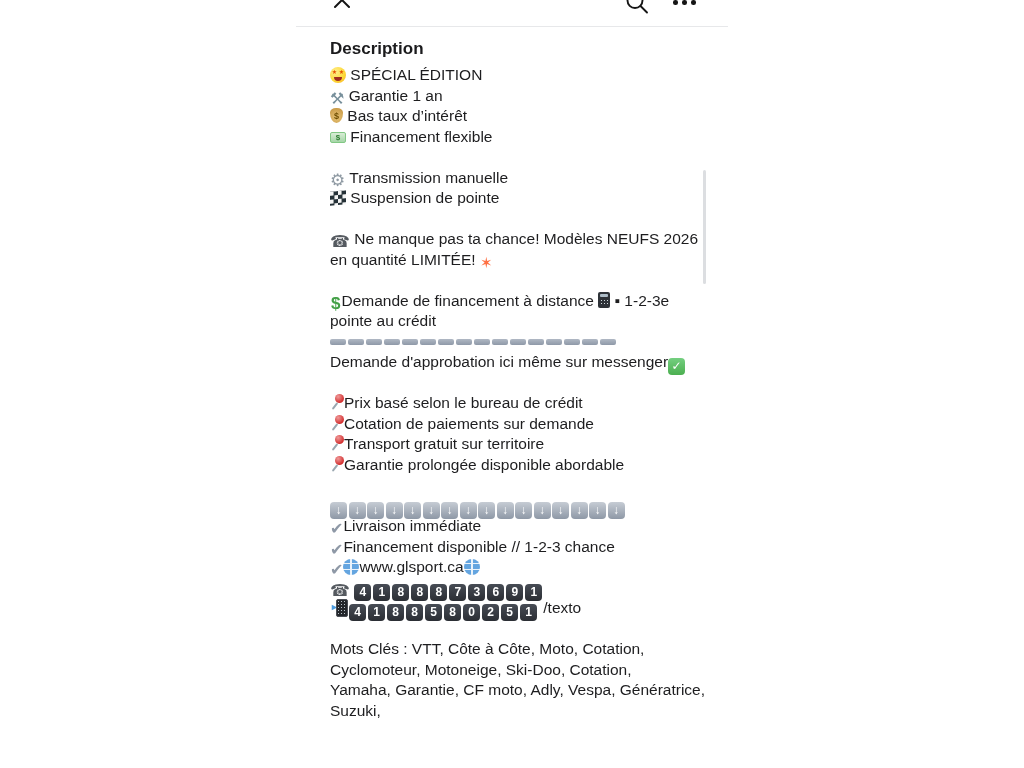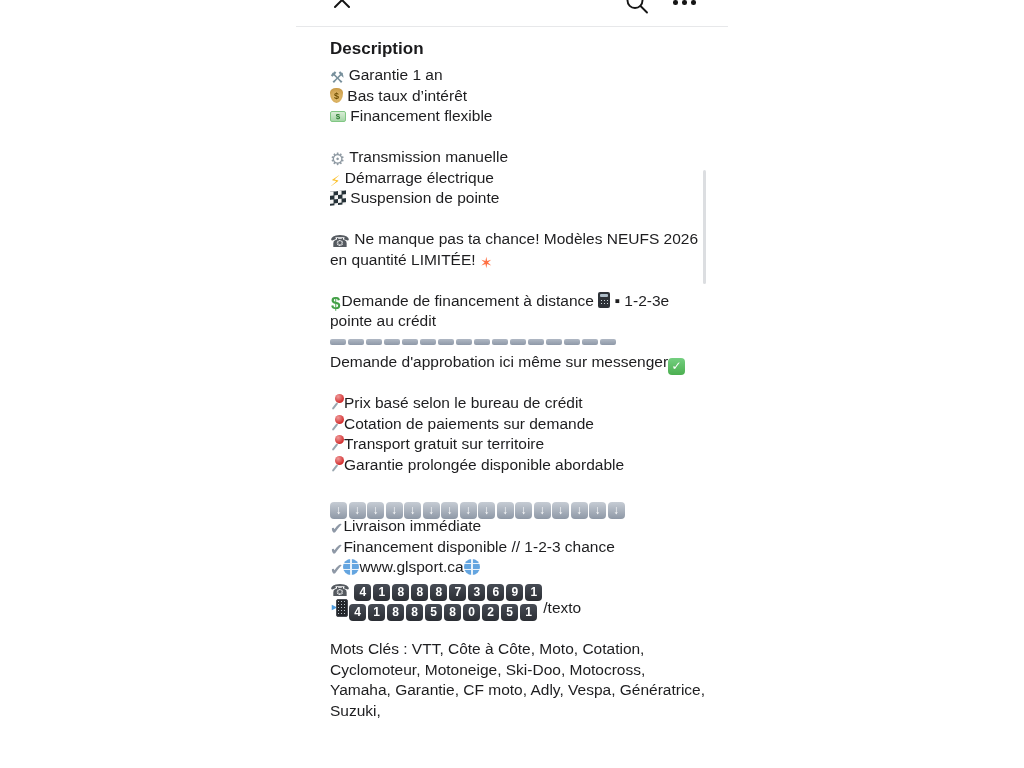--- a/index.html
+++ b/index.html
@@ -94,26 +94,26 @@
     <span class="dot"></span>
     <span class="dot"></span>
     <span class="dot"></span>
   </button>
 
   <div class="divider"></div>
 
   <div class="content">
     <div class="title">Description</div>
     <div class="lines">
+        <div class="line"><span class="emo emo-star-struck"></span> SPÉCIAL ÉDITION</div>
         <div class="line"><span class="emo emo-hammer-wrench">⚒</span> Garantie 1 an</div>
         <div class="line"><span class="emo emo-money-bag"></span> Bas taux d’intérêt</div>
         <div class="line"><span class="emo emo-money-wings"></span> Financement flexible</div>
         <div class="line"></div>
         <div class="line"><span class="emo emo-gear">⚙</span> Transmission manuelle</div>
-        <div class="line"><span class="emo emo-zap">⚡</span> Démarrage électrique</div>
         <div class="line"><span class="emo emo-checkered-flag"></span> Suspension de pointe</div>
         <div class="line"></div>
         <div class="line"><span class="emo emo-phone">☎</span> Ne manque pas ta chance! Modèles NEUFS 2026</div>
         <div class="line">en quantité LIMITÉE! <span class="emo emo-collision">✶</span></div>
         <div class="line"></div>
         <div class="line"><span class="emo emo-heavy-dollar">$</span>Demande de financement à distance <span class="emo emo-calculator"></span>  ▪ 1-2-3e</div>
         <div class="line">pointe au crédit</div>
         <div class="line"><span class="emo emo-heavy-minus"></span><span class="emo emo-heavy-minus"></span><span class="emo emo-heavy-minus"></span><span class="emo emo-heavy-minus"></span><span class="emo emo-heavy-minus"></span><span class="emo emo-heavy-minus"></span><span class="emo emo-heavy-minus"></span><span class="emo emo-heavy-minus"></span><span class="emo emo-heavy-minus"></span><span class="emo emo-heavy-minus"></span><span class="emo emo-heavy-minus"></span><span class="emo emo-heavy-minus"></span><span class="emo emo-heavy-minus"></span><span class="emo emo-heavy-minus"></span><span class="emo emo-heavy-minus"></span><span class="emo emo-heavy-minus"></span></div>
         <div class="line">Demande d'approbation ici même sur messenger<span class="emo emo-check-green"></span></div>
         <div class="line"></div>
@@ -123,20 +123,20 @@
         <div class="line"><span class="emo emo-pushpin"></span>Garantie prolongée disponible abordable</div>
         <div class="line"></div>
         <div class="line"><span class="emo emo-arrow-down-square"></span><span class="emo emo-arrow-down-square"></span><span class="emo emo-arrow-down-square"></span><span class="emo emo-arrow-down-square"></span><span class="emo emo-arrow-down-square"></span><span class="emo emo-arrow-down-square"></span><span class="emo emo-arrow-down-square"></span><span class="emo emo-arrow-down-square"></span><span class="emo emo-arrow-down-square"></span><span class="emo emo-arrow-down-square"></span><span class="emo emo-arrow-down-square"></span><span class="emo emo-arrow-down-square"></span><span class="emo emo-arrow-down-square"></span><span class="emo emo-arrow-down-square"></span><span class="emo emo-arrow-down-square"></span><span class="emo emo-arrow-down-square"></span></div>
         <div class="line"><span class="emo emo-check-gray">✔</span>Livraison immédiate</div>
         <div class="line"><span class="emo emo-check-gray">✔</span>Financement disponible // 1-2-3 chance</div>
         <div class="line"><span class="emo emo-check-gray">✔</span><span class="emo emo-globe"></span>www.glsport.ca<span class="emo emo-globe"></span></div>
         <div class="line"><span class="emo emo-phone">☎</span> <span class="keycap">4</span><span class="keycap">1</span><span class="keycap">8</span><span class="keycap">8</span><span class="keycap">8</span><span class="keycap">7</span><span class="keycap">3</span><span class="keycap">6</span><span class="keycap">9</span><span class="keycap">1</span></div>
         <div class="line"><span class="emo emo-mobile-arrow"></span><span class="keycap">4</span><span class="keycap">1</span><span class="keycap">8</span><span class="keycap">8</span><span class="keycap">5</span><span class="keycap">8</span><span class="keycap">0</span><span class="keycap">2</span><span class="keycap">5</span><span class="keycap">1</span> /texto</div>
         <div class="line"></div>
         <div class="line">Mots Clés : VTT, Côte à Côte, Moto, Cotation,</div>
-        <div class="line">Cyclomoteur, Motoneige, Ski-Doo, Motocross,</div>
+        <div class="line">Cyclomoteur, Motoneige, Ski-Doo, Cotation,</div>
         <div class="line">Yamaha, Garantie, CF moto, Adly, Vespa, Génératrice,</div>
         <div class="line">Suzuki,</div>
       </div>
   </div>
 
   <div class="scroll-thumb"></div>
 </div>
 
 </body></html>

